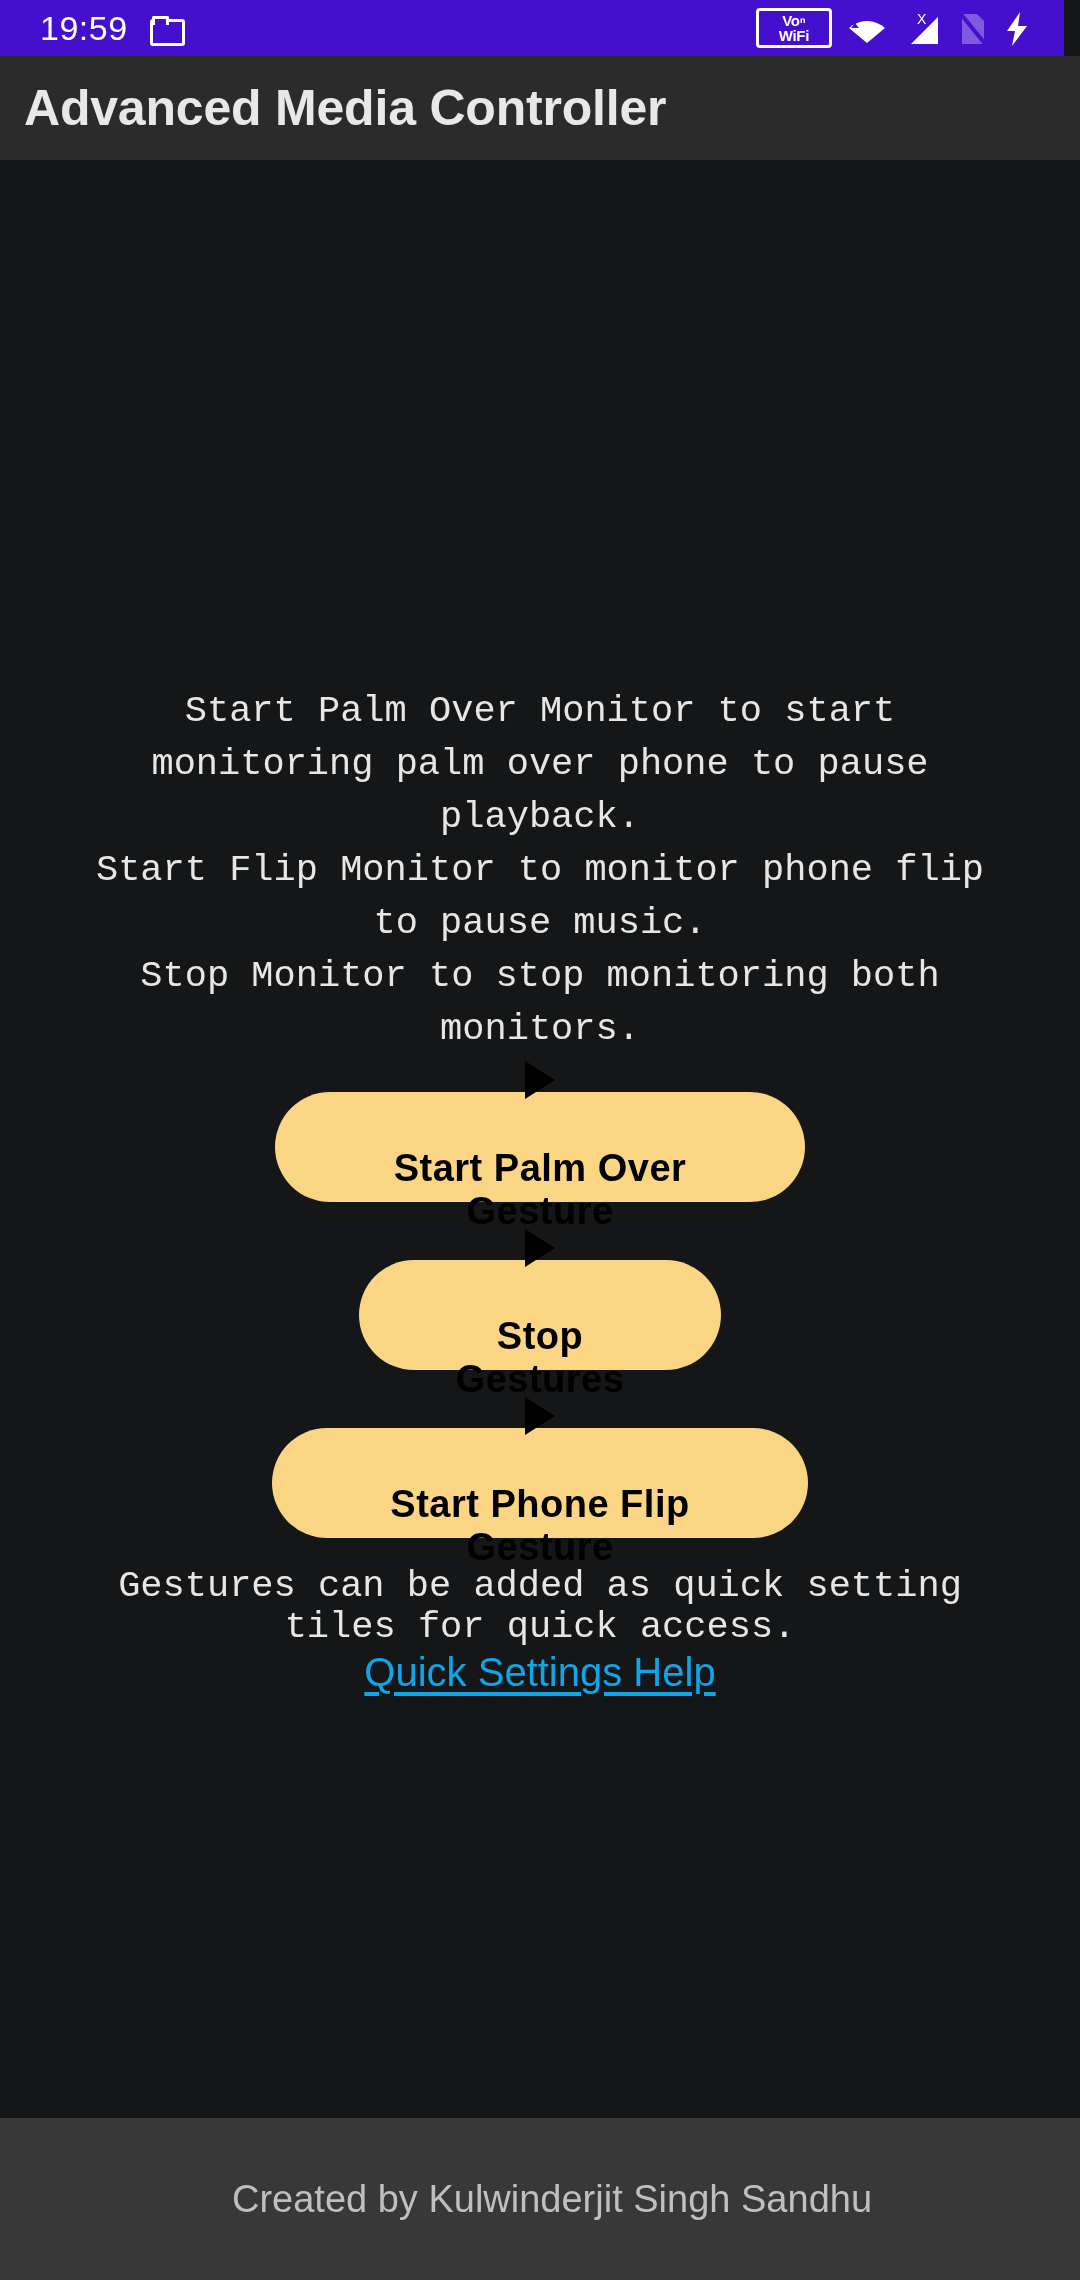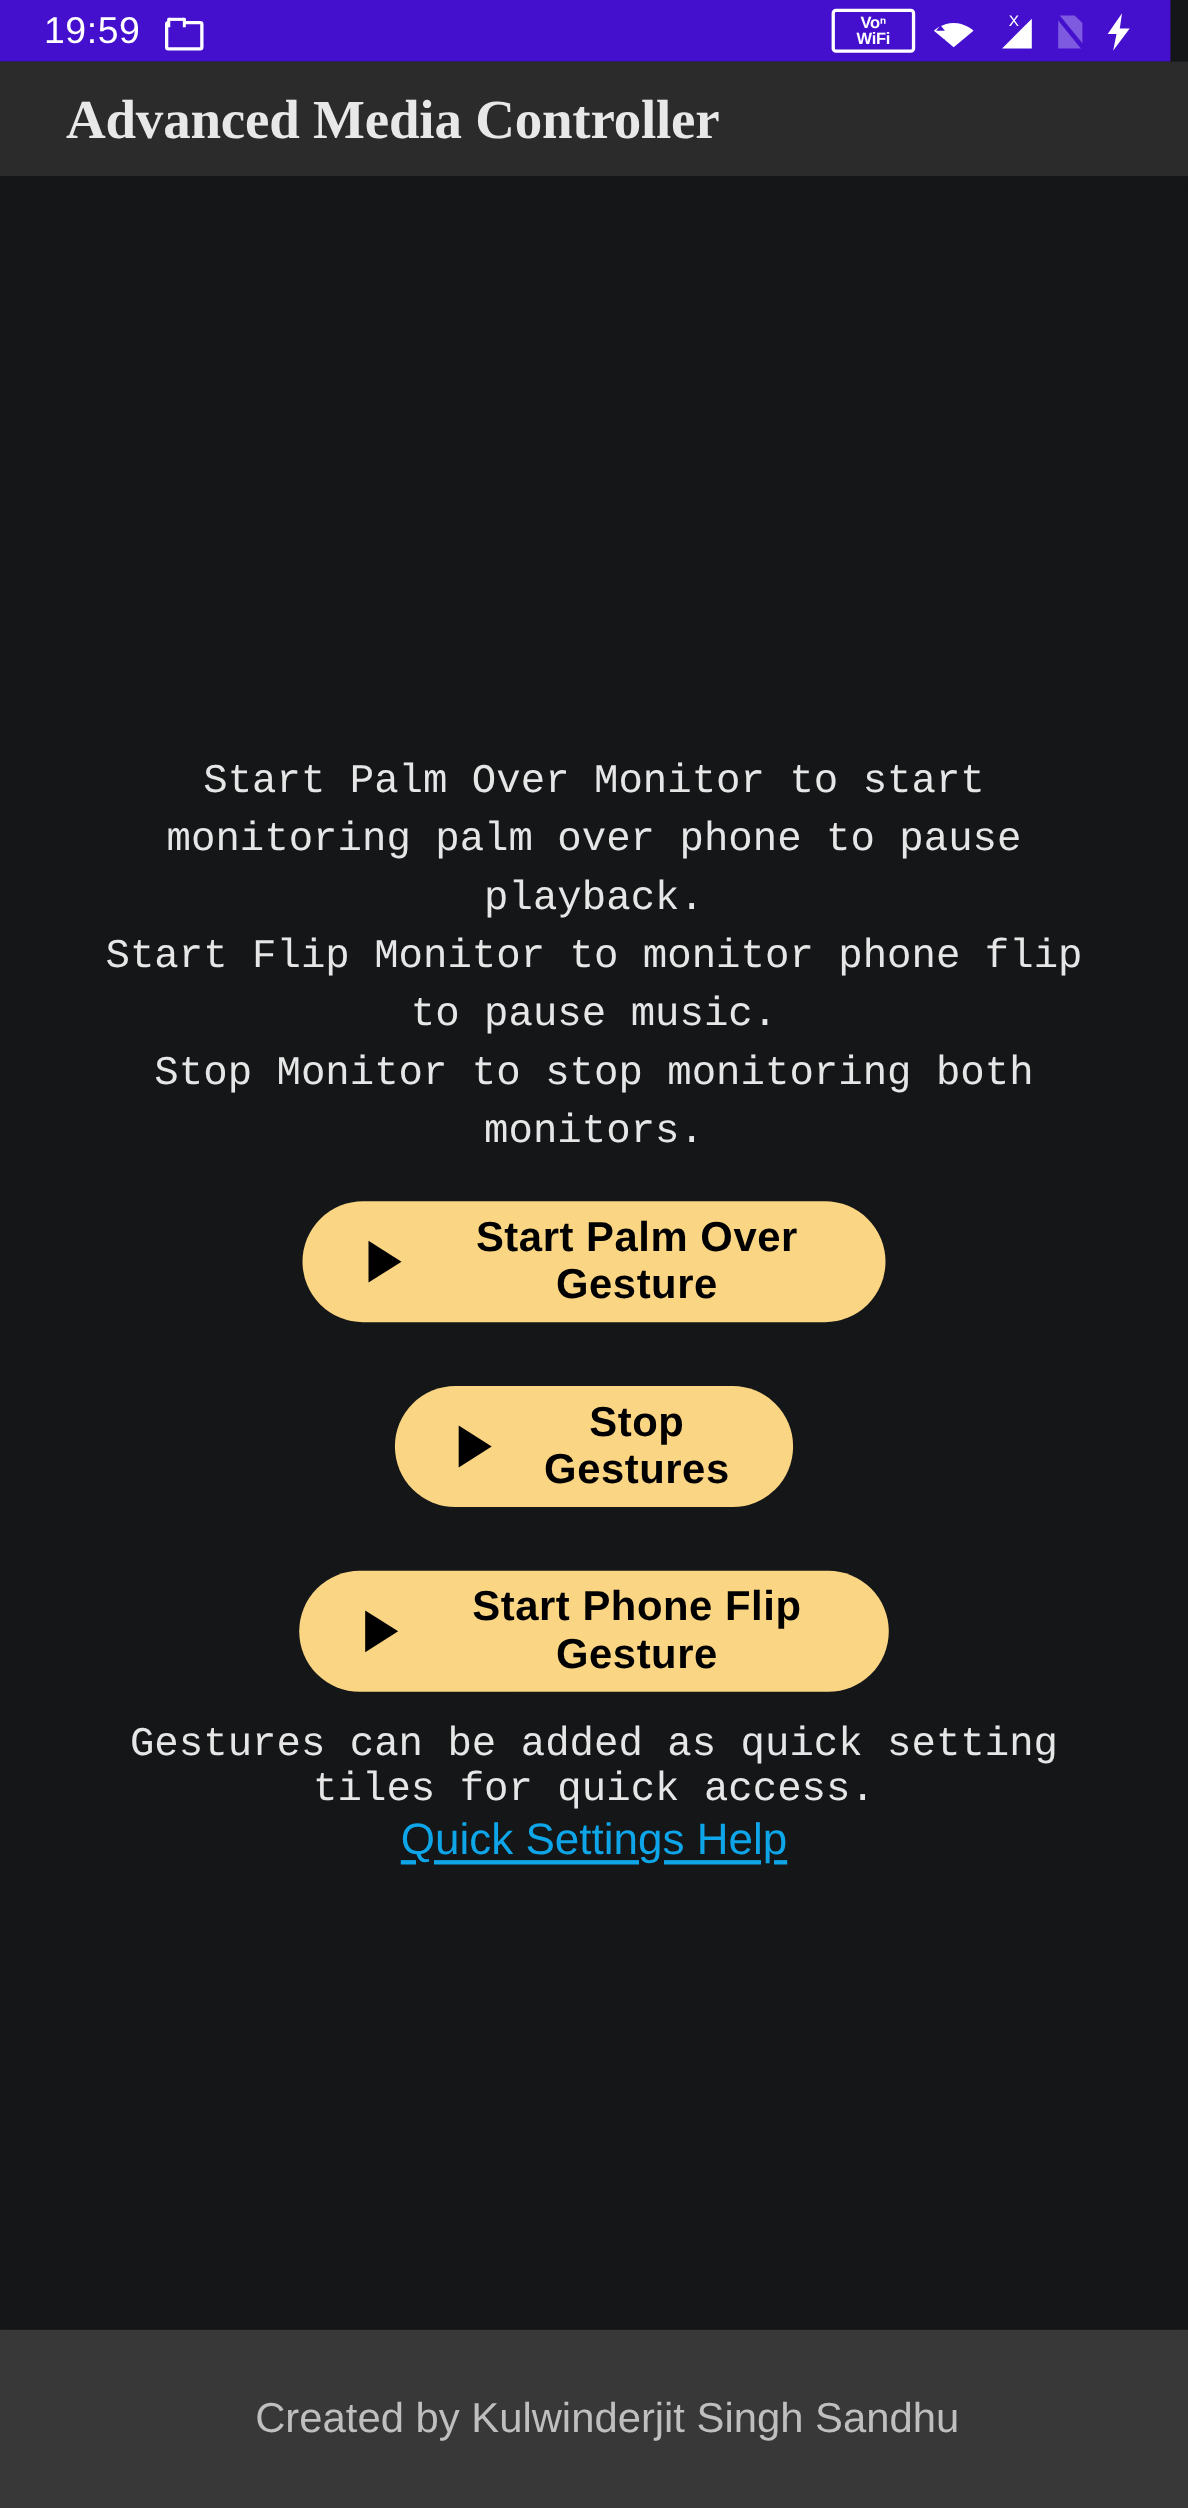--- a/index.html
+++ b/index.html
@@ -81,23 +81,23 @@
     width: 1080px;
     height: 104px;
     background: #2B2B2B;
     display: flex;
     align-items: center;
   }
   #app-title {
     color: #E8E8E8;
     font-size: 50px;
     font-weight: bold;
-    padding-left: 60px;
+    padding-left: 24px;
     letter-spacing: -0.2px;
-    font-family: Liberation Serif, serif;
+    font-family: Liberation Sans, sans-serif;
   }
 
   
   #main {
     position: absolute;
     top: 160px; left: 0;
     width: 1080px;
     height: 1958px;
     background: #141617;
     display: flex;
@@ -126,20 +126,21 @@
     display: flex;
     align-items: center;
     justify-content: center;
     gap: 48px;
     padding: 0 60px;
     cursor: pointer;
     font-family: "Liberation Sans", sans-serif;
     font-size: 38px;
     font-weight: bold;
     letter-spacing: 0.5px;
+    flex-direction: column;
   }
   #btn-palm { margin-top: 36px; width: 530px; }
   #btn-flip { margin-top: 58px; width: 536px; }
   #btn-stop { margin-top: 58px; width: 362px; }
 
   .play-tri {
     width: 0; height: 0;
     border-left: 30px solid #000;
     border-top: 19px solid transparent;
     border-bottom: 19px solid transparent;

